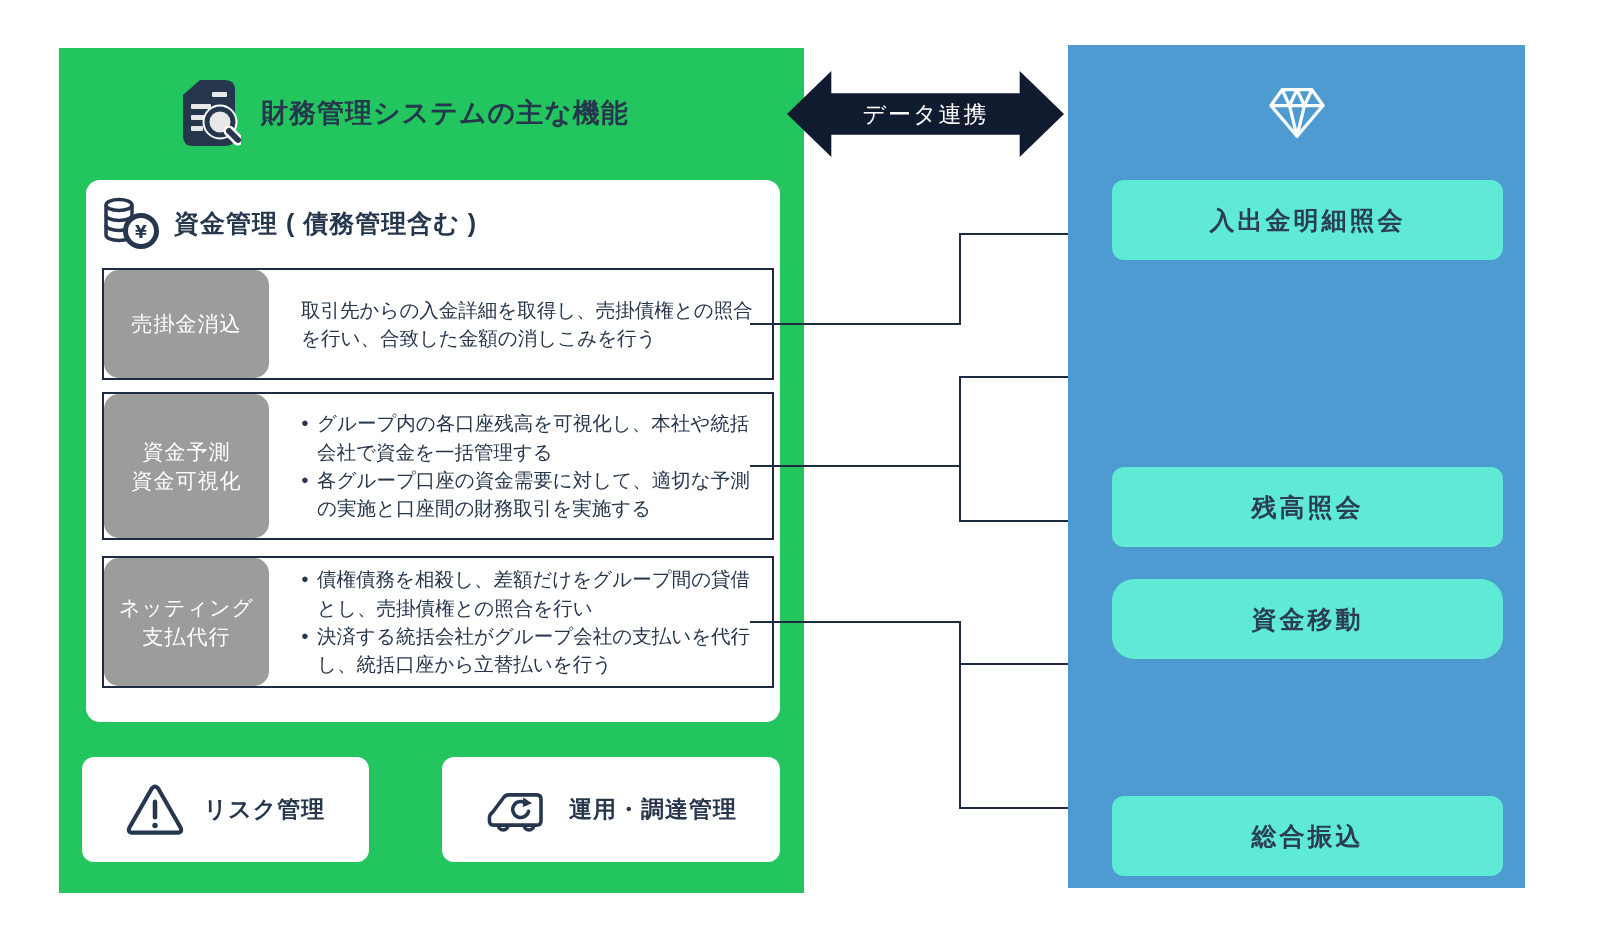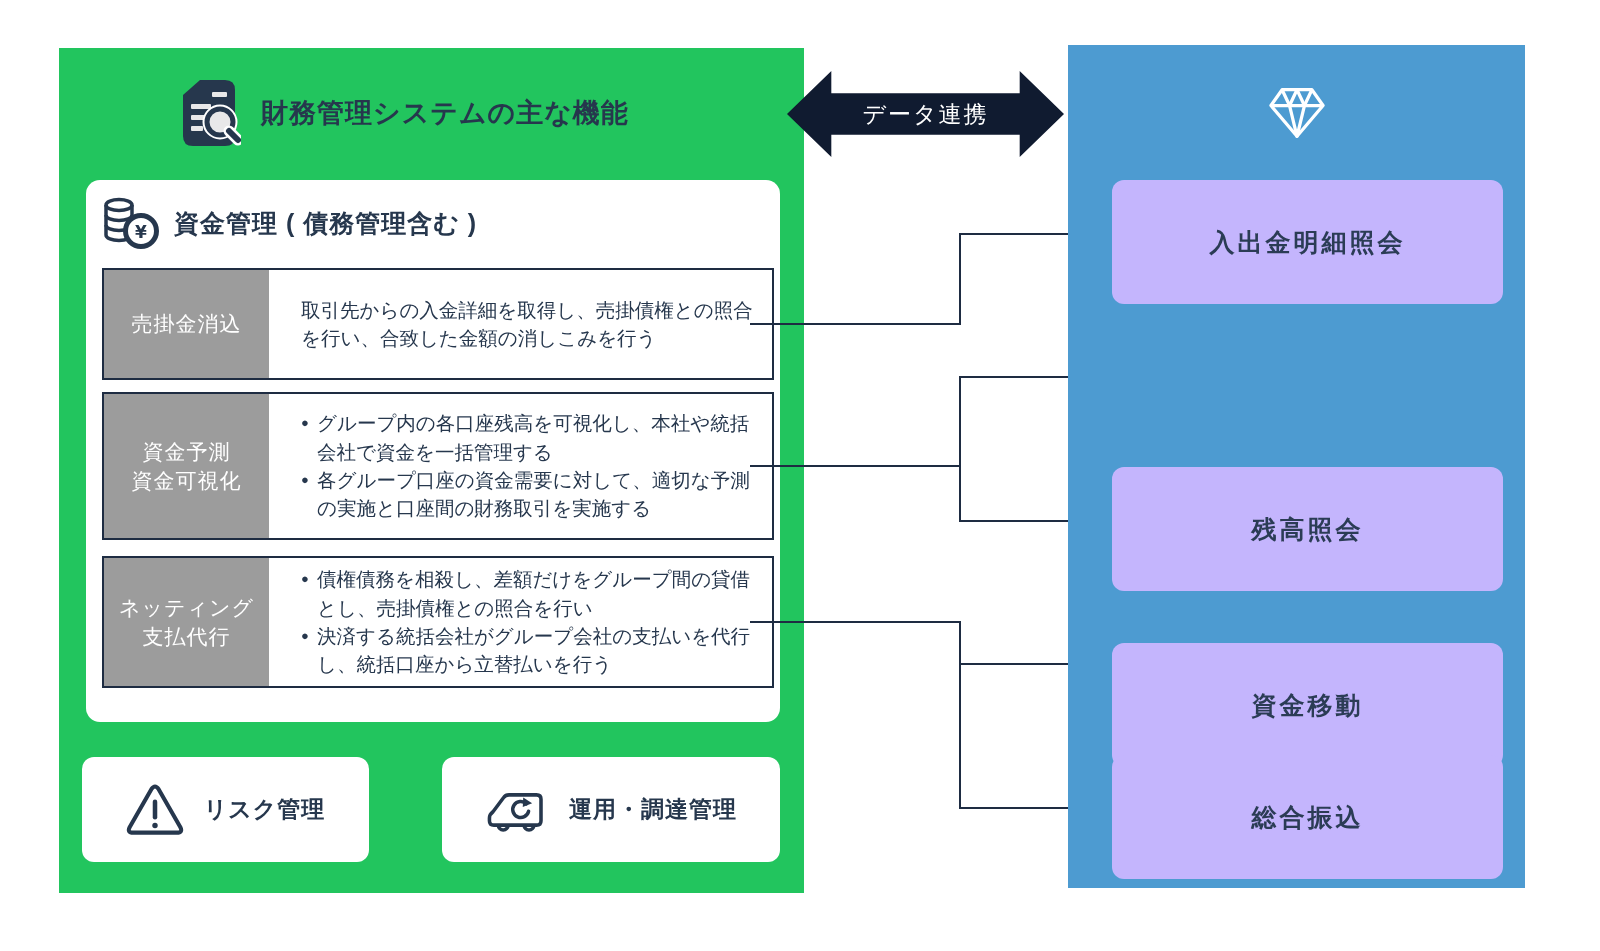--- a/index.html
+++ b/index.html
@@ -15,21 +15,21 @@
   .funds-card { position:absolute; left:27px; top:132px; width:694px; height:542px; background:#ffffff; border-radius:14px; }
   .funds-header { position:absolute; left:16px; top:16px; display:flex; align-items:center; gap:14px; }
   .funds-title { font-size:25px; font-weight:600; color:#26374d; letter-spacing:1px; }
 
   .func-row { position:absolute; left:16px; width:672px; display:flex; background:#ffffff; border:2px solid #1e2c42; }
   .row-1 { top:88px;  height:112px; }
   .row-2 { top:212px; height:148px; }
   .row-3 { top:376px; height:132px; }
   .row-label { width:165px; flex:0 0 165px; background:#9c9c9c; color:#ffffff;
                display:flex; flex-direction:column; align-items:center; justify-content:center;
-               font-size:21px; line-height:1.4; font-weight:500; letter-spacing:1px; }
+               font-size:21px; line-height:1.4; font-weight:500; letter-spacing:1px;border-radius:15px; }
   .row-desc { flex:1; display:flex; flex-direction:column; justify-content:center;
               padding:8px 14px 8px 32px; font-size:19.5px; line-height:1.45; color:#26374d; }
   .bullet { display:flex; align-items:flex-start; }
   .bullet .dot { flex:0 0 16px; font-size:13px; line-height:28px; color:#26374d; }
   .bullet .btxt { flex:1; }
 
   .mini-card { position:absolute; top:709px; height:105px; background:#ffffff; border-radius:12px;
                display:flex; align-items:center; justify-content:center; gap:20px; }
   .mini-risk { left:23px;  width:287px; }
   .mini-ops  { left:383px; width:338px; }
@@ -39,24 +39,24 @@
   .link-arrow { position:absolute; left:787px; top:71px; width:277px; height:86px; background:#101b30;
                 clip-path:polygon(0 50%, 16% 0, 16% 26%, 84% 26%, 84% 0, 100% 50%, 84% 100%, 84% 74%, 16% 74%, 16% 100%);
                 display:flex; align-items:center; justify-content:center; }
   .link-arrow span { color:#ffffff; font-size:23px; font-weight:500; letter-spacing:2px; }
 
   
   .right-panel { position:absolute; left:1068px; top:45px; width:457px; height:843px; background:#4d9bd1; }
   .eba-header { position:absolute; left:0; top:36px; width:100%; height:64px;
                 display:flex; align-items:center; justify-content:center; gap:18px; }
   .eba-title { font-size:27px; font-weight:600; color:#ffffff; letter-spacing:1px; }
-  .svc-card { position:absolute; left:44px; width:391px; height:124px; background:#c4b5fd; border-radius:12px;
+  .svc-card { position:absolute; left:44px; width:391px; height:80px; background:#5eead4; border-radius:12px;
               display:flex; align-items:center; justify-content:center; }
   .svc-card span { font-size:25px; font-weight:600; color:#2b3c55; letter-spacing:3px; }
-  .svc-1 { top:135px; } .svc-2 { top:279px; } .svc-3 { top:422px; } .svc-4 { top:598px; } .svc-5 { top:710px; }
+  .svc-1 { top:135px; } .svc-2 { top:279px; } .svc-3 { top:422px; } .svc-4 { top:534px;border-radius:22px; } .svc-5 { top:751px; }
 
   
   .connector-layer { position:absolute; left:0; top:0; pointer-events:none; }
 
   .icon { display:block; }
 </style>
 </head>
 <body>
 
 <div class="canvas">

